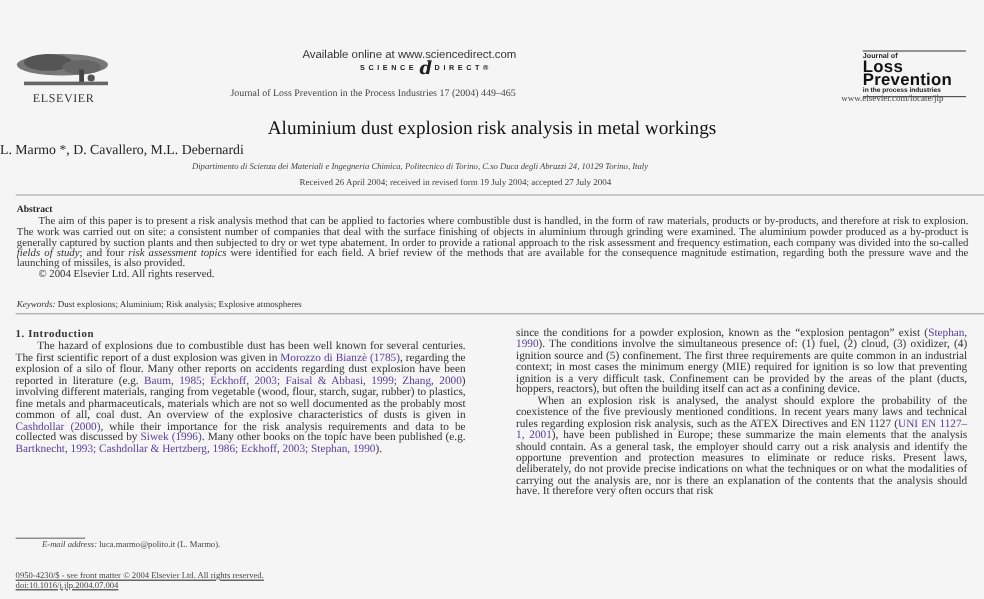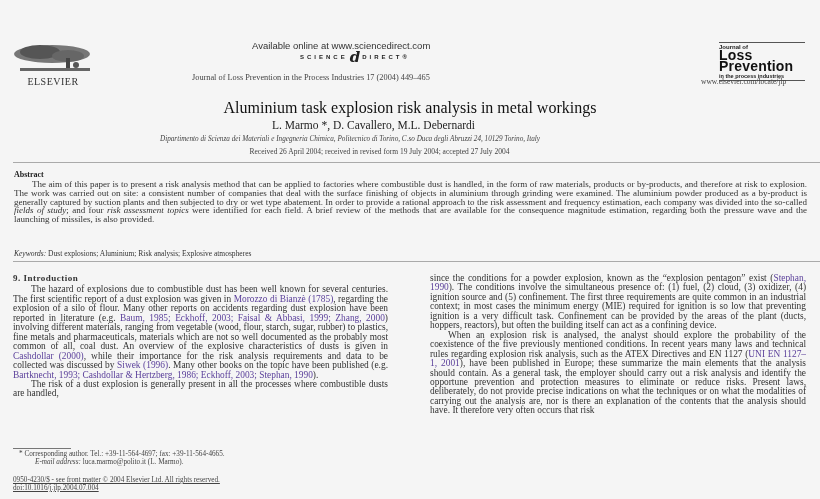--- a/index.html
+++ b/index.html
@@ -22,21 +22,21 @@
   .sd-mark { font-family: "DejaVu Serif", serif; font-size: 15px; font-style: italic; font-weight: bold; letter-spacing: 0; line-height: 10px; }
   .journal-line { left: 192px; top: 73px; font-size: 8.3px; color: #444; }
   .jlp-logo { left: 719px; top: 42px; width: 88px; }
   .jlp-rule { height: 1px; background: #555; width: 86px; }
   .jlp-small { font-family: "Liberation Sans", sans-serif; font-size: 6px; font-weight: bold; margin-top: 1px; line-height: 6px; }
   .jlp-big { font-family: "Liberation Sans", sans-serif; font-size: 14px; font-weight: bold; line-height: 11px; letter-spacing: 0.2px; color:#111; }
   .jlp-sub { font-family: "Liberation Sans", sans-serif; font-size: 5.5px; font-weight: bold; line-height: 8px; }
   .jlp-url { left: 701px; top: 77px; font-size: 7.5px; color: #444; }
   
   .title { left: 0; width: 820px; top: 99px; text-align: center; font-size: 16px; color: #111; }
-  .authors { left: 0; width: 747px; top: 119px; text-align: center; font-size: 11.5px; color: #222; }
+  .authors { left: 0; width: 747px; top: 119px; font-size: 11.5px; color: #222; }
   .affil { left: 0; width: 700px; top: 135px; text-align: center; font-size: 7.2px; font-style: italic; color: #444; }
   .received { left: 0; width: 759px; top: 147px; text-align: center; font-size: 7.5px; color: #444; }
   .rule { left: 13px; width: 807px; height: 1px; background: #aaa; }
   
   .abstract-head { left: 14px; top: 170px; font-size: 8px; font-weight: bold; }
   .abstract-body { left: 14px; top: 180px; width: 793px; font-size: 9px; line-height: 8.8px; text-align: justify; color: #333; }
   .abstract-body p { margin: 0; text-indent: 18px; }
   .copyright { margin: 0; font-size: 9px; }
   .keywords { left: 14px; top: 249px; font-size: 7.5px; color: #333; }
   .keywords i { font-style: italic; }
@@ -80,46 +80,45 @@
 <div class="abs jlp-logo">
   <div class="jlp-rule"></div>
   <div class="jlp-small">Journal of</div>
   <div class="jlp-big">Loss</div>
   <div class="jlp-big">Prevention</div>
   <div class="jlp-sub">in the process industries</div>
   <div class="jlp-rule"></div>
 </div>
 <div class="abs jlp-url">www.elsevier.com/locate/jlp</div>
 
-<div class="abs title">Aluminium task explosion risk analysis in metal workings</div>
+<div class="abs title">Aluminium dust explosion risk analysis in metal workings</div>
 <div class="abs authors">L. Marmo *, D. Cavallero, M.L. Debernardi</div>
 <div class="abs affil">Dipartimento di Scienza dei Materiali e Ingegneria Chimica, Politecnico di Torino, C.so Duca degli Abruzzi 24, 10129 Torino, Italy</div>
 <div class="abs received">Received 26 April 2004; received in revised form 19 July 2004; accepted 27 July 2004</div>
 
 <div class="abs rule" style="top:162px;"></div>
 
 <div class="abs abstract-head">Abstract</div>
 <div class="abs abstract-body">
   <p><span>The aim of this paper is to present a risk analysis method that can be applied to factories where combustible dust is handled, in the form of raw materials, products or by-products, and therefore at risk to explosion. The work was carried out on site: a consistent number of companies that deal with the surface finishing of objects in aluminium through grinding were examined. The aluminium powder produced as a by-product is generally captured by suction plants and then subjected to dry or wet type abatement. In order to provide a rational approach to the risk assessment and frequency estimation, each company was divided into the so-called </span><i>fields of study</i><span>; and four </span><i>risk assessment topics</i><span> were identified for each field. A brief review of the methods that are available for the consequence magnitude estimation, regarding both the pressure wave and the launching of missiles, is also provided.</span></p>
+  <p class="copyright">© 2004 Elsevier Ltd. All rights reserved.</p>
 </div>
 <div class="abs keywords">
   <i>Keywords:</i>
   <span>Dust explosions; Aluminium; Risk analysis; Explosive atmospheres</span>
 </div>
 <div class="abs rule" style="top:261px;"></div>
 
 <div class="abs col lcol">
-  <p class="sec-head">9.  Introduction</p>
+  <p class="sec-head">1.  Introduction</p>
   <p class="indent"><span>The hazard of explosions due to combustible dust has been well known for several centuries. The first scientific report of a dust explosion was given in </span><span class="cite">Morozzo di Bianzè (1785)</span><span>, regarding the explosion of a silo of flour. Many other reports on accidents regarding dust explosion have been reported in literature (e.g. </span><span class="cite">Baum, 1985; Eckhoff, 2003; Faisal &amp; Abbasi, 1999; Zhang, 2000</span><span>) involving different materials, ranging from vegetable (wood, flour, starch, sugar, rubber) to plastics, fine metals and pharmaceuticals, materials which are not so well documented as the probably most common of all, coal dust. An overview of the explosive characteristics of dusts is given in </span><span class="cite">Cashdollar (2000)</span><span>, while their importance for the risk analysis requirements and data to be collected was discussed by </span><span class="cite">Siwek (1996)</span><span>. Many other books on the topic have been published (e.g. </span><span class="cite">Bartknecht, 1993; Cashdollar &amp; Hertzberg, 1986; Eckhoff, 2003; Stephan, 1990</span><span>).</span></p>
-  <p class="indent">The risk of a dust explosion is generally present in all the processes where combustible dusts are handled,</p>
 </div>
 
 <div class="abs fn-rule"></div>
 <div class="abs footnote">
-  <p style="text-indent:6px;">* Corresponding author. Tel.: +39-11-564-4697; fax: +39-11-564-4665.</p>
   <p style="text-indent:22px;"><i>E-mail address:</i> <span>luca.marmo@polito.it (L. Marmo).</span></p>
 </div>
 <div class="abs issn">
   <p>0950-4230/$ - see front matter © 2004 Elsevier Ltd. All rights reserved.</p>
   <p>doi:10.1016/j.jlp.2004.07.004</p>
 </div>
 
 <div class="abs col rcol">
   <p><span>since the conditions for a powder explosion, known as the “explosion pentagon” exist (</span><span class="cite">Stephan, 1990</span><span>). The conditions involve the simultaneous presence of: (1) fuel, (2) cloud, (3) oxidizer, (4) ignition source and (5) confinement. The first three requirements are quite common in an industrial context; in most cases the minimum energy (MIE) required for ignition is so low that preventing ignition is a very difficult task. Confinement can be provided by the areas of the plant (ducts, hoppers, reactors), but often the building itself can act as a confining device.</span></p>
   <p class="indent"><span>When an explosion risk is analysed, the analyst should explore the probability of the coexistence of the five previously mentioned conditions. In recent years many laws and technical rules regarding explosion risk analysis, such as the ATEX Directives and EN 1127 (</span><span class="cite">UNI EN 1127–1, 2001</span><span>), have been published in Europe; these summarize the main elements that the analysis should contain. As a general task, the employer should carry out a risk analysis and identify the opportune prevention and protection measures to eliminate or reduce risks. Present laws, deliberately, do not provide precise indications on what the techniques or on what the modalities of carrying out the analysis are, nor is there an explanation of the contents that the analysis should have. It therefore very often occurs that risk</span></p>

